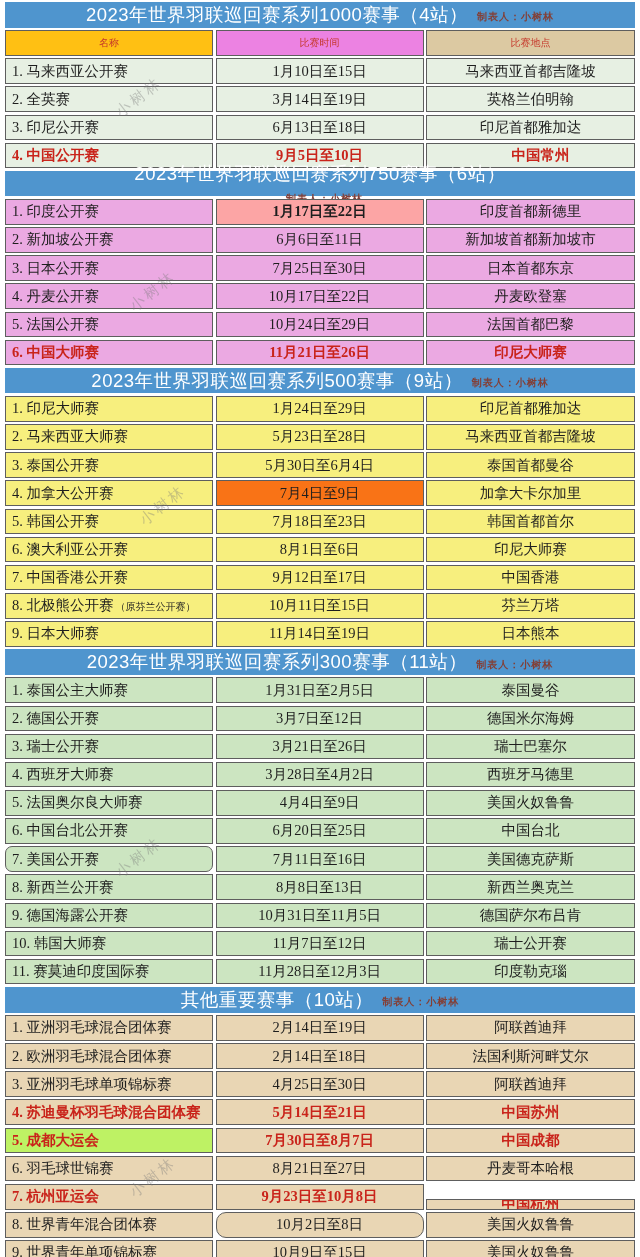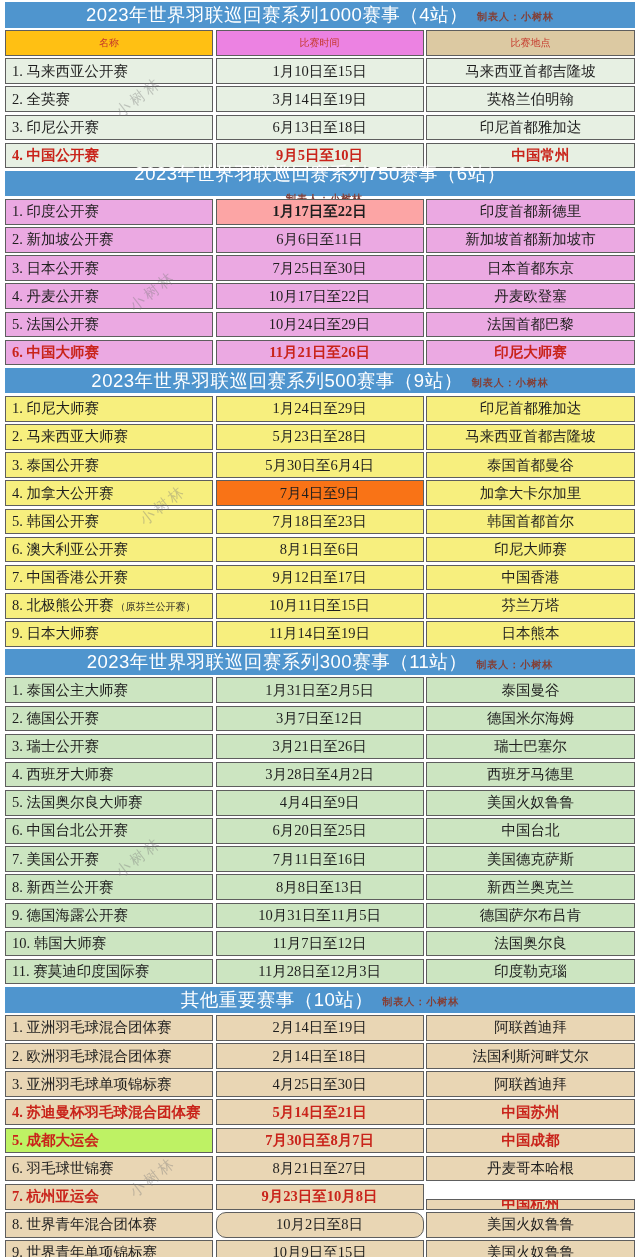--- a/index.html
+++ b/index.html
@@ -265,21 +265,21 @@
   </div>
       <div class="row">
     <div class="cell c-name" style="background-color: rgb(204, 229, 193);">
           <span>6. 中国台北公开赛</span>
           <span class="note"></span>
         </div>
     <div class="cell c-time" style="background-color: rgb(204, 229, 193);">6月20日至25日</div>
     <div class="cell c-place" style="background-color: rgb(204, 229, 193);">中国台北</div>
   </div>
       <div class="row">
-    <div class="cell c-name" style="background-color: rgb(204, 229, 193);">
+    <div class="cell c-name" style="background-color: rgb(204, 229, 193); border-radius: 7px;">
           <span>7. 美国公开赛</span>
           <span class="note"></span>
         </div>
     <div class="cell c-time" style="background-color: rgb(204, 229, 193);">7月11日至16日</div>
     <div class="cell c-place" style="background-color: rgb(204, 229, 193);">美国德克萨斯</div>
   </div>
       <div class="row">
     <div class="cell c-name" style="background-color: rgb(204, 229, 193);">
           <span>8. 新西兰公开赛</span>
           <span class="note"></span>
@@ -294,21 +294,21 @@
         </div>
     <div class="cell c-time" style="background-color: rgb(204, 229, 193);">10月31日至11月5日</div>
     <div class="cell c-place" style="background-color: rgb(204, 229, 193);">德国萨尔布吕肯</div>
   </div>
       <div class="row">
     <div class="cell c-name" style="background-color: rgb(204, 229, 193);">
           <span>10. 韩国大师赛</span>
           <span class="note"></span>
         </div>
     <div class="cell c-time" style="background-color: rgb(204, 229, 193);">11月7日至12日</div>
-    <div class="cell c-place" style="background-color: rgb(204, 229, 193);">法国奥尔良</div>
+    <div class="cell c-place" style="background-color: rgb(204, 229, 193);">瑞士公开赛</div>
   </div>
       <div class="row">
     <div class="cell c-name" style="background-color: rgb(204, 229, 193);">
           <span>11. 赛莫迪印度国际赛</span>
           <span class="note"></span>
         </div>
     <div class="cell c-time" style="background-color: rgb(204, 229, 193);">11月28日至12月3日</div>
     <div class="cell c-place" style="background-color: rgb(204, 229, 193);">印度勒克瑙</div>
   </div>
       <div class="bar" style="background-color: rgb(79, 149, 206);">

